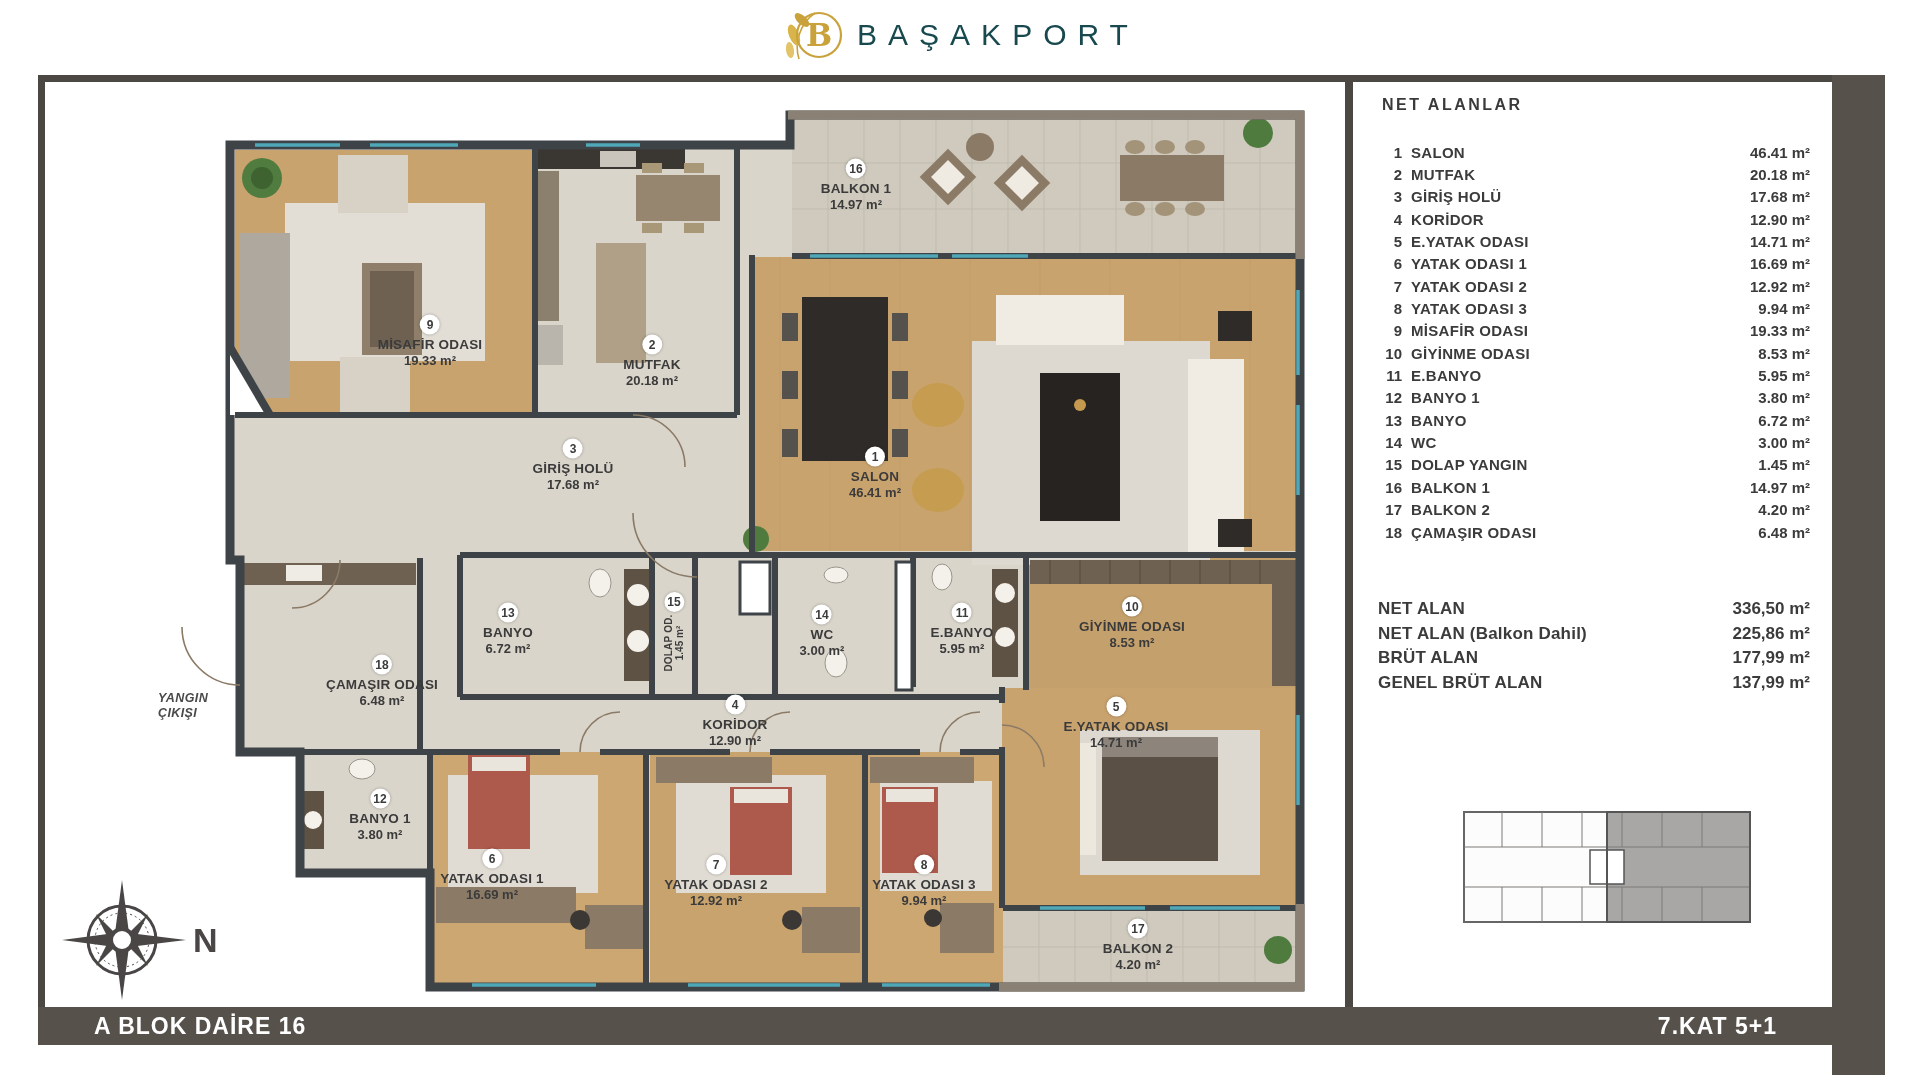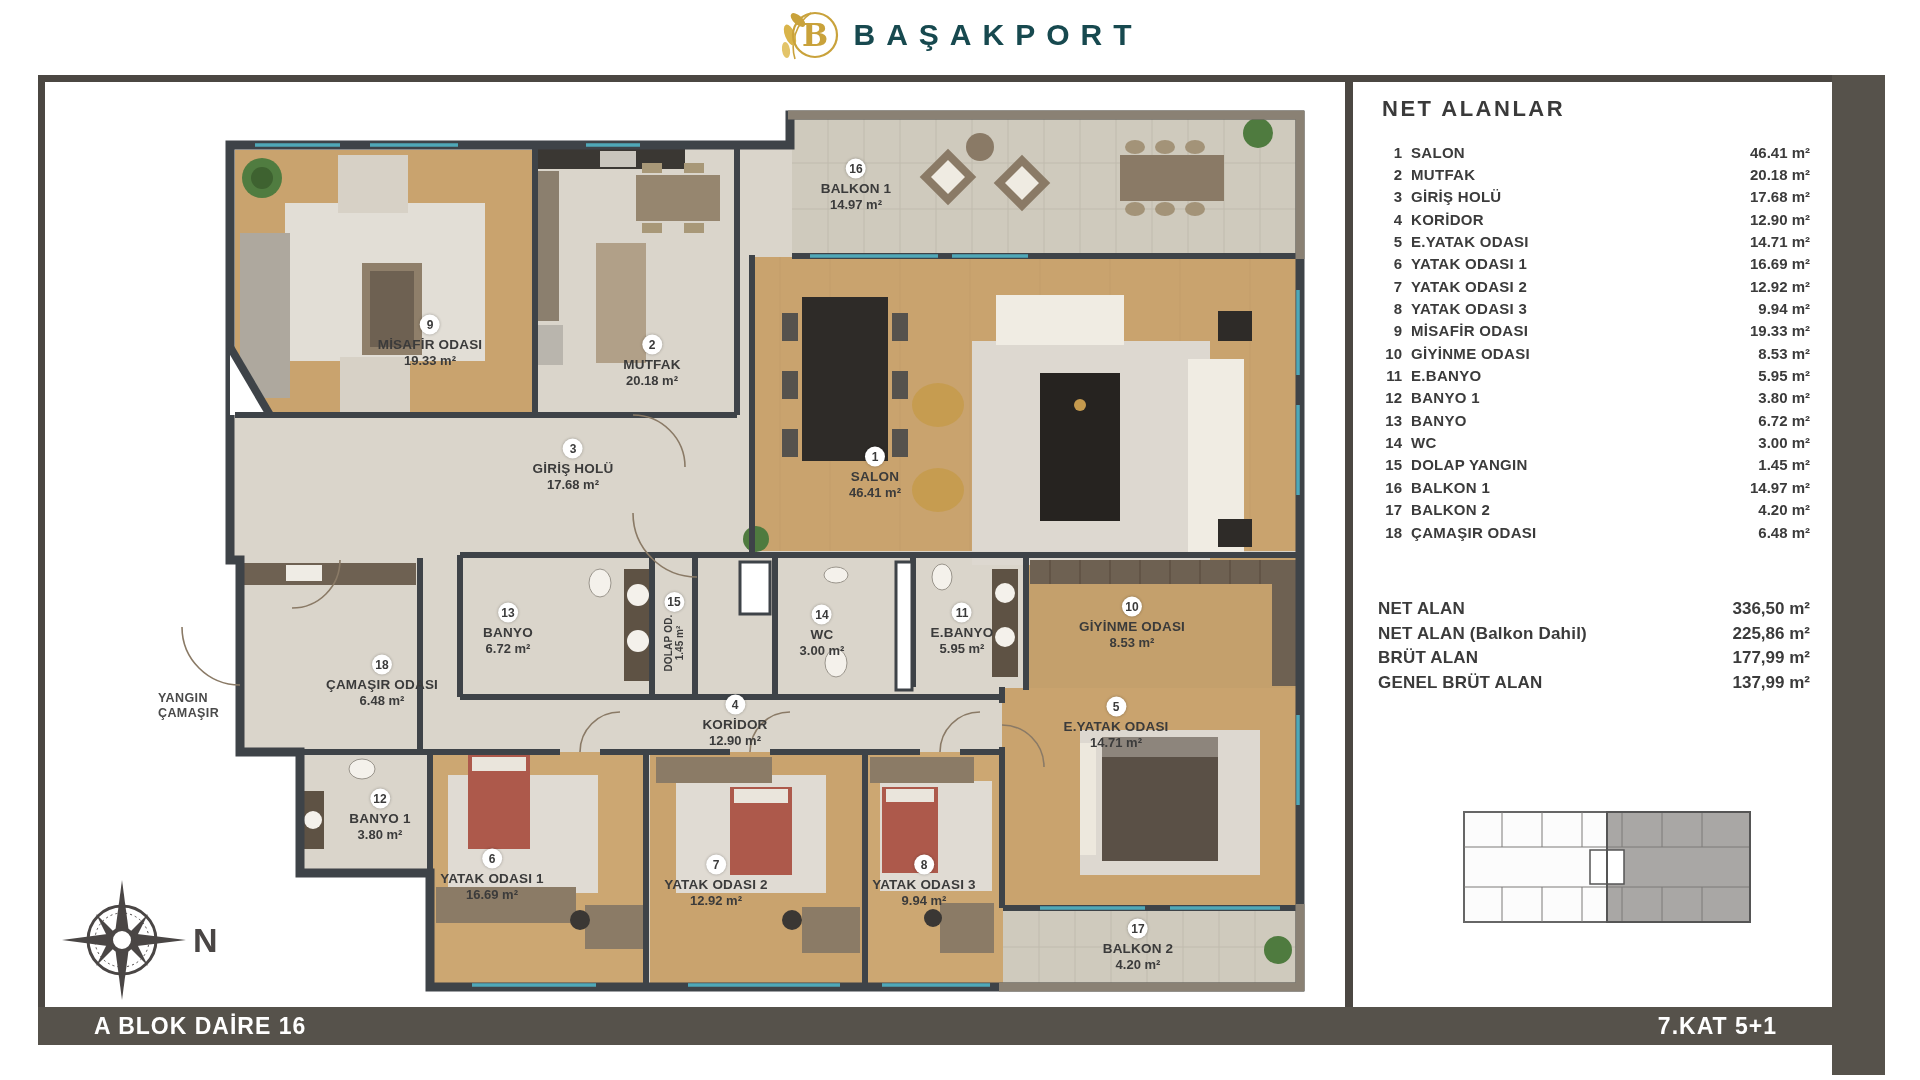--- a/index.html
+++ b/index.html
@@ -2,21 +2,21 @@
 <html><head>
 <meta charset="utf-8">
 <style>
   html,body{margin:0;padding:0;}
   body{width:1920px;height:1080px;position:relative;background:#ffffff;
        font-family:"Liberation Sans",sans-serif;overflow:hidden;color:#3b3b3b;}
 
   
   .brand{position:absolute;top:4px;left:0;right:0;height:62px;
          display:flex;justify-content:center;align-items:center;gap:12px;}
-  .brand-name{font-size:30px;font-weight:700;letter-spacing:11px;color:#17494f;}
+  .brand-name{font-size:30px;font-weight:400;letter-spacing:11px;color:#17494f;}
 
   
   .frame{position:absolute;background:#4b4742;}
   .f-top{left:38px;top:75px;width:1847px;height:7px;}
   .f-left{left:38px;top:75px;width:7px;height:932px;}
   .f-div{left:1345px;top:75px;width:8px;height:932px;}
   .f-right{left:1832px;top:75px;width:53px;height:1000px;background:#56524b;}
   .bar{position:absolute;left:38px;top:1007px;width:1847px;height:38px;
        background:#56524b;color:#fff;}
   .bar .bl{position:absolute;left:56px;top:0;line-height:38px;font-size:23px;
@@ -32,24 +32,24 @@
           text-align:center;line-height:15px;white-space:nowrap;color:#3b3b3b;}
   .badge{width:20px;height:20px;border-radius:50%;background:#ffffff;
          box-shadow:0 0 3px rgba(0,0,0,.3);font-size:12px;font-weight:700;
          line-height:20px;text-align:center;margin-bottom:1px;}
   .rname{font-size:13.5px;font-weight:700;letter-spacing:.2px;}
   .rarea{font-size:13px;font-weight:600;}
   .vert .vwrap{transform:rotate(-90deg);display:flex;flex-direction:column;
                line-height:11px;margin-top:18px;}
   .vert .rname,.vert .rarea{font-size:10px;}
   .fire{position:absolute;left:118px;top:616px;font-size:12.5px;font-weight:700;
-        color:#4a4a4a;line-height:15px;letter-spacing:.4px;}
+        color:#4a4a4a;line-height:15px;letter-spacing:.4px;font-style:italic;}
 
   
-  .nettitle{position:absolute;left:1382px;top:96px;font-size:22px;font-weight:700;
+  .nettitle{position:absolute;left:1382px;top:96px;font-size:16px;font-weight:700;
             letter-spacing:2.5px;color:#3a3a3a;}
   .arealist{position:absolute;left:1378px;top:141px;width:432px;}
   .arow{display:flex;height:22.35px;align-items:center;font-size:15px;
         font-weight:700;color:#3b3b3b;}
   .arow .n{width:24px;text-align:right;margin-right:9px;}
   .arow .lab{flex:1;letter-spacing:.3px;}
   .arow .val{text-align:right;min-width:88px;}
   .summary{position:absolute;left:1378px;top:597px;width:432px;}
   .srow{display:flex;height:24.5px;align-items:center;font-size:17px;
         font-weight:700;color:#3b3b3b;}
@@ -375,21 +375,21 @@
       <span class="rarea">4.20 m²</span>
   </div>
   <div class="rlabel" style="left:342px;top:606px">
     <span class="badge">18</span>
       <span class="rname">ÇAMAŞIR ODASI</span>
       <span class="rarea">6.48 m²</span>
   </div>
 
   <div class="fire">
     <div>YANGIN</div>
-    <div>ÇAMAŞIR</div>
+    <div>ÇIKIŞI</div>
   </div>
 </div>
 
 <div class="nettitle">NET ALANLAR</div>
 
 <div class="arealist">
   <div class="arow">
       <span class="n">1</span>
       <span class="lab">SALON</span>
       <span class="val">46.41 m²</span>

